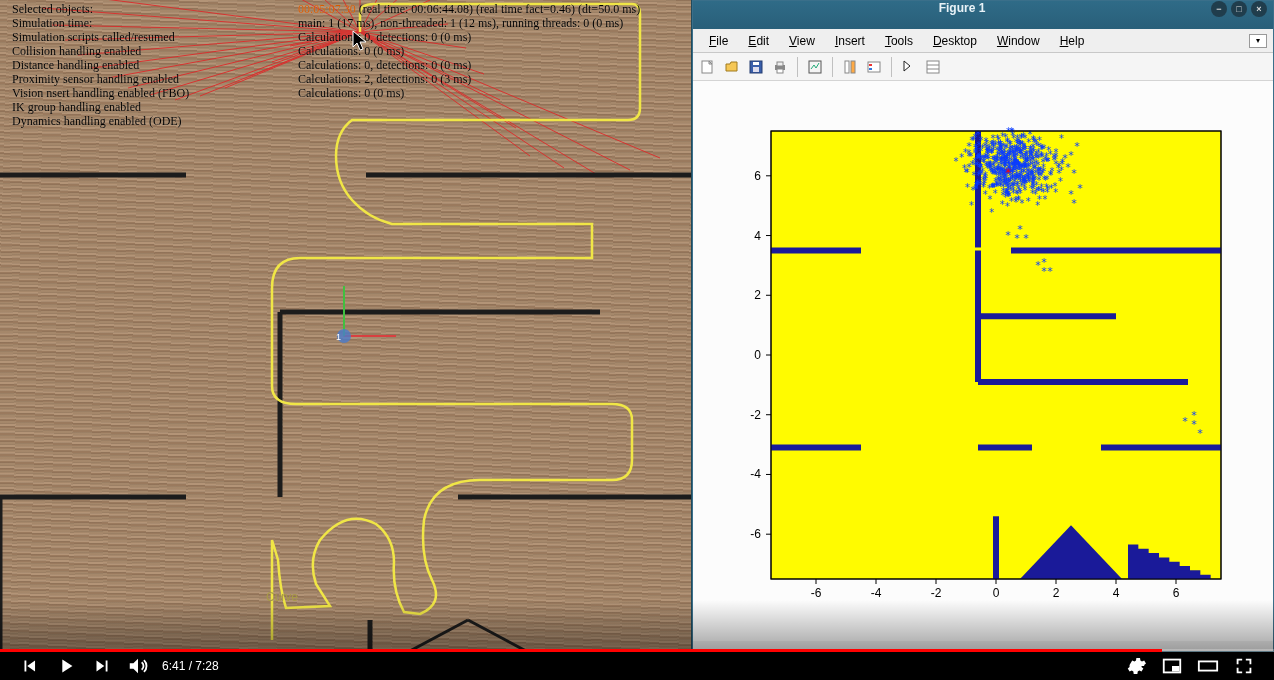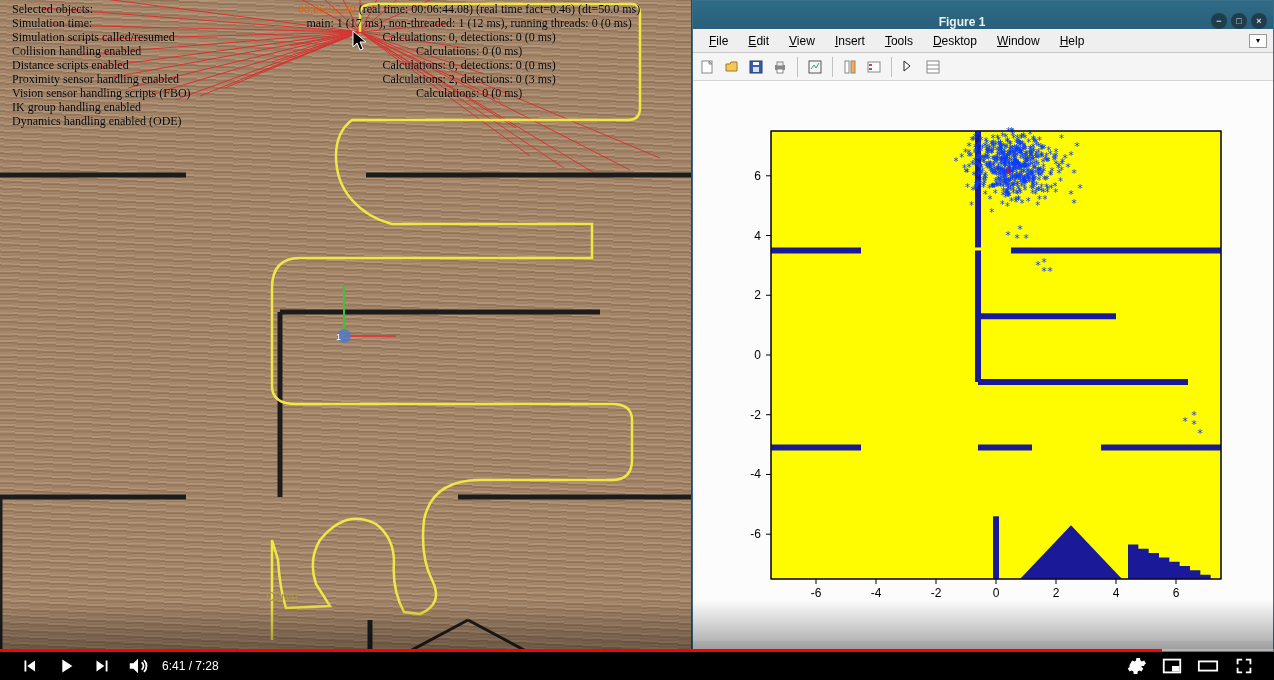--- a/index.html
+++ b/index.html
@@ -42,21 +42,20 @@
     font-size: 12px;
     line-height: 14px;
     text-shadow: 0 0 1px rgba(255,255,255,0.3);
     font-family: Liberation Serif, serif;
   }
   .overlay-text .row { white-space: nowrap; }
   .overlay-text .col2 {
     position: absolute;
     left: 286px; top: 0;
     white-space: nowrap;
-    text-align: center;
   }
   .orange { color: #d85a00; }
   .curve-label {
     position: absolute;
     left: 266px; top: 590px;
     color: #a89a46;
     font-size: 12px;
   }
 
   
@@ -65,21 +64,21 @@
     left: 692px; top: 0;
     width: 582px; height: 652px;
     background: #f0f0f0;
     border: 1px solid #3a6f8a;
     box-shadow: -1px 0 0 #214a5c;
   }
   .figwin .titlebar {
     height: 28px;
     background: linear-gradient(#2f6b87, #295f79);
     display: flex;
-    align-items: flex-end;
+    align-items: flex-start;
     color: #e8f2f7;
     font-weight: bold;
     font-size: 12px;
   }
   .figwin .titlebar .title {
     flex: 1;
     text-align: center;
   }
   .figwin .winbtns {
     display: flex;
@@ -294,23 +293,23 @@
         <circle cx="344" cy="336" r="7" fill="#4a7bcc" opacity="0.8"></circle>
         <text x="336" y="340" font-size="9" fill="#fff">1</text>
       </g>
     </svg>
 
     <div class="overlay-text">
       <div class="row">Selected objects:</div>
       <div class="row">Simulation time:</div>
       <div class="row">Simulation scripts called/resumed</div>
       <div class="row">Collision handling enabled</div>
-      <div class="row">Distance scripts enabled</div>
+      <div class="row">Distance handling enabled</div>
       <div class="row">Proximity sensor handling enabled</div>
-      <div class="row">Vision sensor handling scripts (FBO)</div>
+      <div class="row">Vision nsert handling enabled (FBO)</div>
       <div class="row">IK group handling enabled</div>
       <div class="row">Dynamics handling enabled (ODE)</div>
 
       <div class="col2">
         <div class="row"><span class="orange">00:05:07.30</span> <span>(real time: 00:06:44.08) (real time fact=0.46) (dt=50.0 ms)</span></div>
         <div class="row">main: 1 (17 ms), non-threaded: 1 (12 ms), running threads: 0 (0 ms)</div>
         <div class="row">Calculations: 0, detections: 0 (0 ms)</div>
         <div class="row">Calculations: 0 (0 ms)</div>
         <div class="row">Calculations: 0, detections: 0 (0 ms)</div>
         <div class="row">Calculations: 2, detections: 0 (3 ms)</div>

